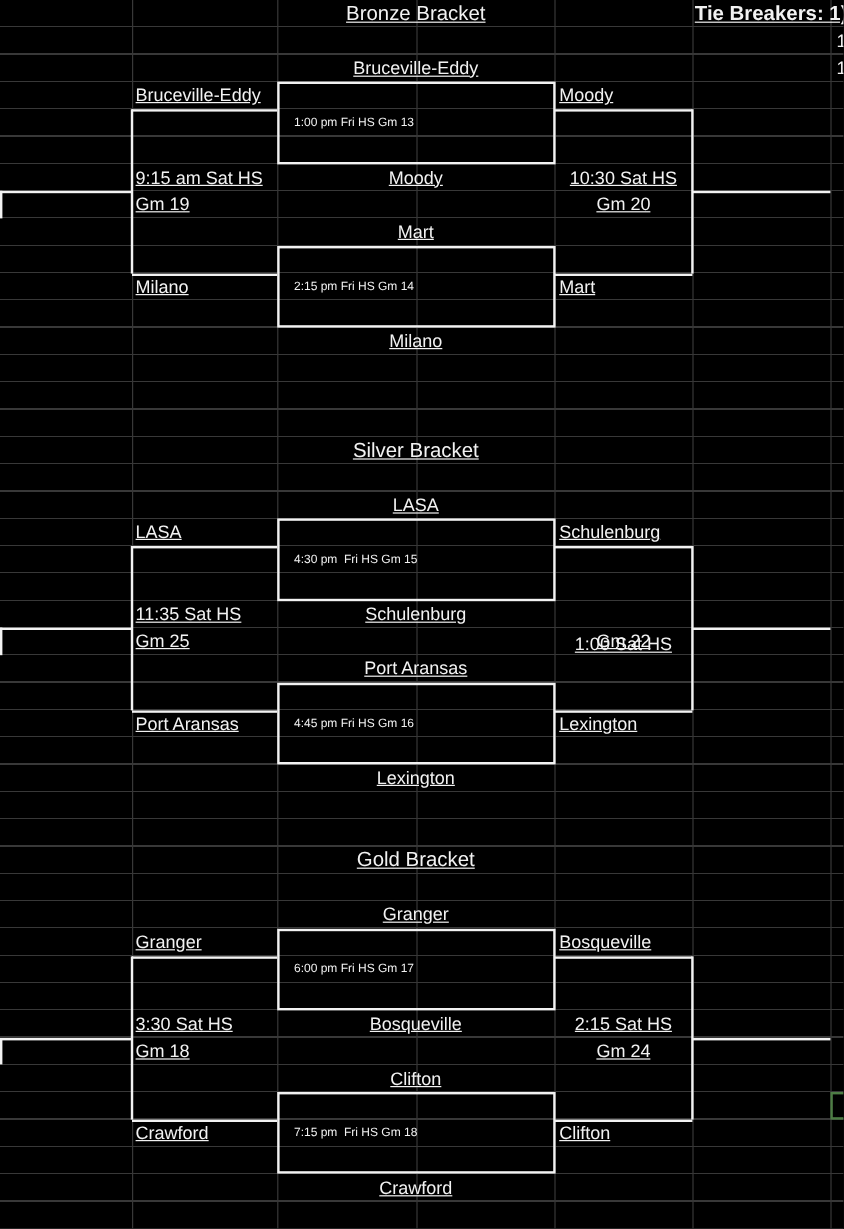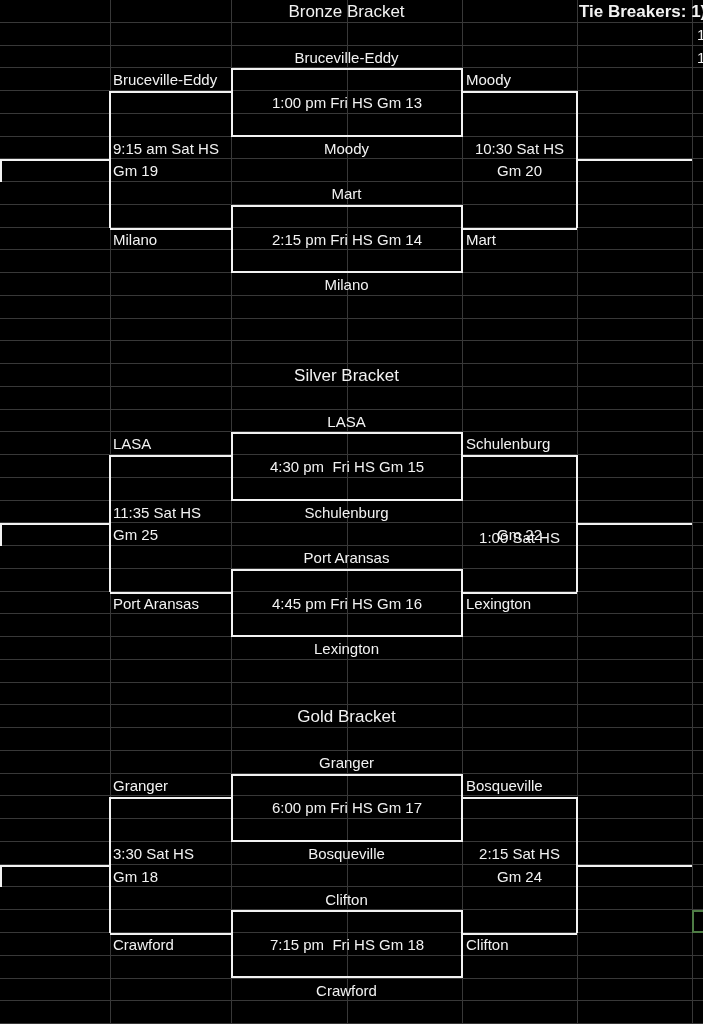--- a/index.html
+++ b/index.html
@@ -5,38 +5,38 @@
   html,body { margin:0; padding:0; background:#111; }
   #screen {
     position:relative; width:703px; height:1024px; overflow:hidden;
     background-color:#000;
     background-image: repeating-linear-gradient(to bottom,
       #000 0px, #000 21.76px, #383838 21.76px, #383838 22.756px);
     font-family:"Liberation Sans", sans-serif;
     color:#f2f2f2;
   }
   .vgrid { position:absolute; top:0; width:1px; height:1024px; background:#383838; }
-  .row  { position:absolute; height:23px; line-height:23px; font-size:15px; white-space:pre; }
+  .row  { position:absolute; height:23px; line-height:23px; font-size:15px; white-space:pre;text-decoration:underline; }
   .center { left:231px; width:231px; text-align:center; }
   .lcol { left:113px; width:118px; text-align:left; }
   .rcol { left:466px; width:120px; text-align:left; }
   .rtime { left:462px; width:115px; text-align:center; }
   .btitle { font-size:17px; }
   .tiebreak { left:579px; font-weight:bold; font-size:17px; }
   .frag { position:absolute; left:697px; width:10px; height:23px; line-height:23px; font-size:15px; }
   .wline { position:absolute; background:#f2f2f2; }
   .hl { height:2px; }
   .vl { width:2px; }
   .gamebox {
     position:absolute; left:231px; width:232px; height:68.3px;
     border:2px solid #f2f2f2; box-sizing:border-box; background:transparent;
   }
   .gamebox .time {
     position:absolute; top:20.8px; left:0; width:100%; height:23px;
-    line-height:23px; font-size:15px; text-align:center; white-space:pre;
+    line-height:23px; font-size:10px; text-align:left; white-space:pre;padding-left:12px;
   }
   .selcell {
     position:absolute; left:692px; top:910.2px; width:16px; height:22.8px;
     border:2px solid #4e7d45; box-sizing:border-box;
   }
 </style>
 </head>
 <body>
 
 <div id="screen">

